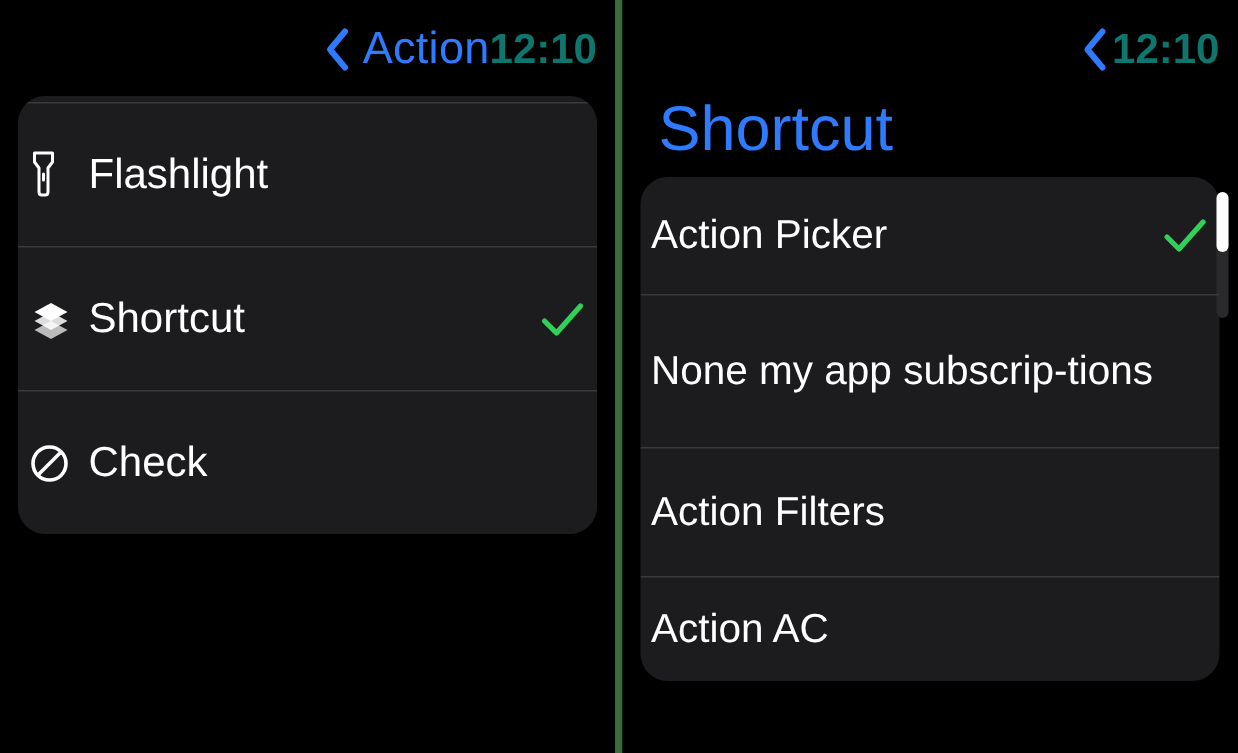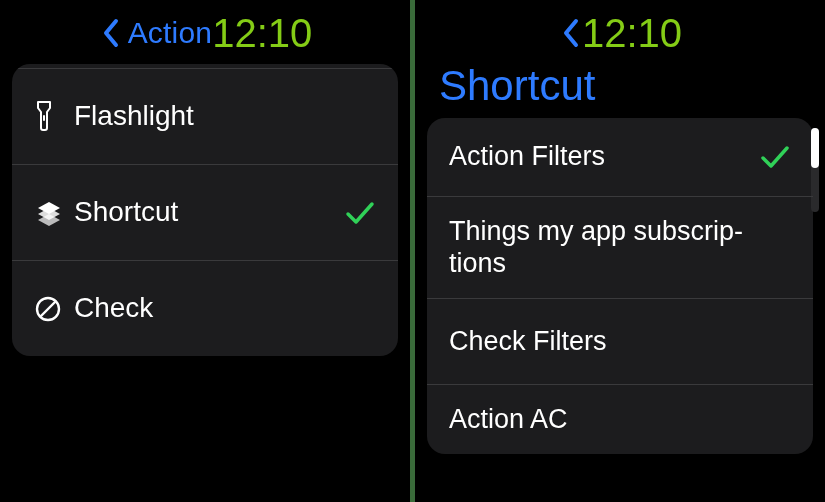--- a/index.html
+++ b/index.html
@@ -27,40 +27,40 @@
     height: 100%;
     overflow: hidden;
   }
   .watch-left { width: 410px; }
   .watch-right { width: 410px; }
 
   
   .header {
     display: flex;
     align-items: center;
-    justify-content: center;
+    justify-content: flex-end;
     padding: 10px 12px 6px 16px;
     height: 62px;
   }
   .header-left {
     display: flex;
     align-items: center;
     gap: 6px;
   }
   .back-chevron svg { display: block; }
   .header-title {
     color: #2e7bff;
     font-size: 30px;
     font-weight: 500;
     letter-spacing: 0.2px;
   }
   .header-time {
-    color: #84cc16;
-    font-size: 40px;
-    font-weight: 400;
+    color: #0f766e;
+    font-size: 28px;
+    font-weight: 700;
   }
 
   
   .large-title {
     color: #2e7bff;
     font-size: 42px;
     font-weight: 500;
     padding: 0 24px 8px 24px;
   }
 
@@ -69,21 +69,21 @@
     background: #1c1c1e;
     margin: 4px 12px 0 12px;
     border-radius: 18px;
     overflow: hidden;
   }
   .panel.right { margin-top: 0; }
   .row {
     display: flex;
     align-items: center;
     min-height: 96px;
-    padding: 0 22px;
+    padding: 0 7px;
     border-top: 1px solid #3a3a3c;
     position: relative;
   }
   .row:first-child { border-top: none; }
   .row.compact { min-height: 50px; }
   .row-icon {
     width: 40px;
     display: flex;
     align-items: center;
     justify-content: flex-start;
@@ -222,34 +222,34 @@
     </div>
 
     <div class="large-title">Shortcut</div>
 
     <div class="scroll-track"></div>
     <div class="scroll-indicator"></div>
 
     <div class="panel right">
 
       <div class="row" style="min-height:78px">
-        <span class="row-label small">Action Filters</span>
+        <span class="row-label small">Action Picker</span>
         <span class="checkmark">
           <svg width="32" height="28" viewBox="0 0 32 28">
               <path d="M4 15 L12 23 L28 5" stroke="#30d158" stroke-width="3.5" fill="none" stroke-linecap="round" stroke-linejoin="round"></path>
             </svg>
         </span>
       </div>
 
       <div class="row" style="min-height:102px">
-        <span class="row-label small">Things my app subscrip‐tions</span>
+        <span class="row-label small">None my app subscrip‐tions</span>
       </div>
 
       <div class="row" style="min-height:86px">
-        <span class="row-label small">Check Filters</span>
+        <span class="row-label small">Action Filters</span>
       </div>
 
       <div class="row" style="min-height:70px">
         <span class="row-label small">Action AC</span>
       </div>
 
     </div>
   </div>
 
 </div>

